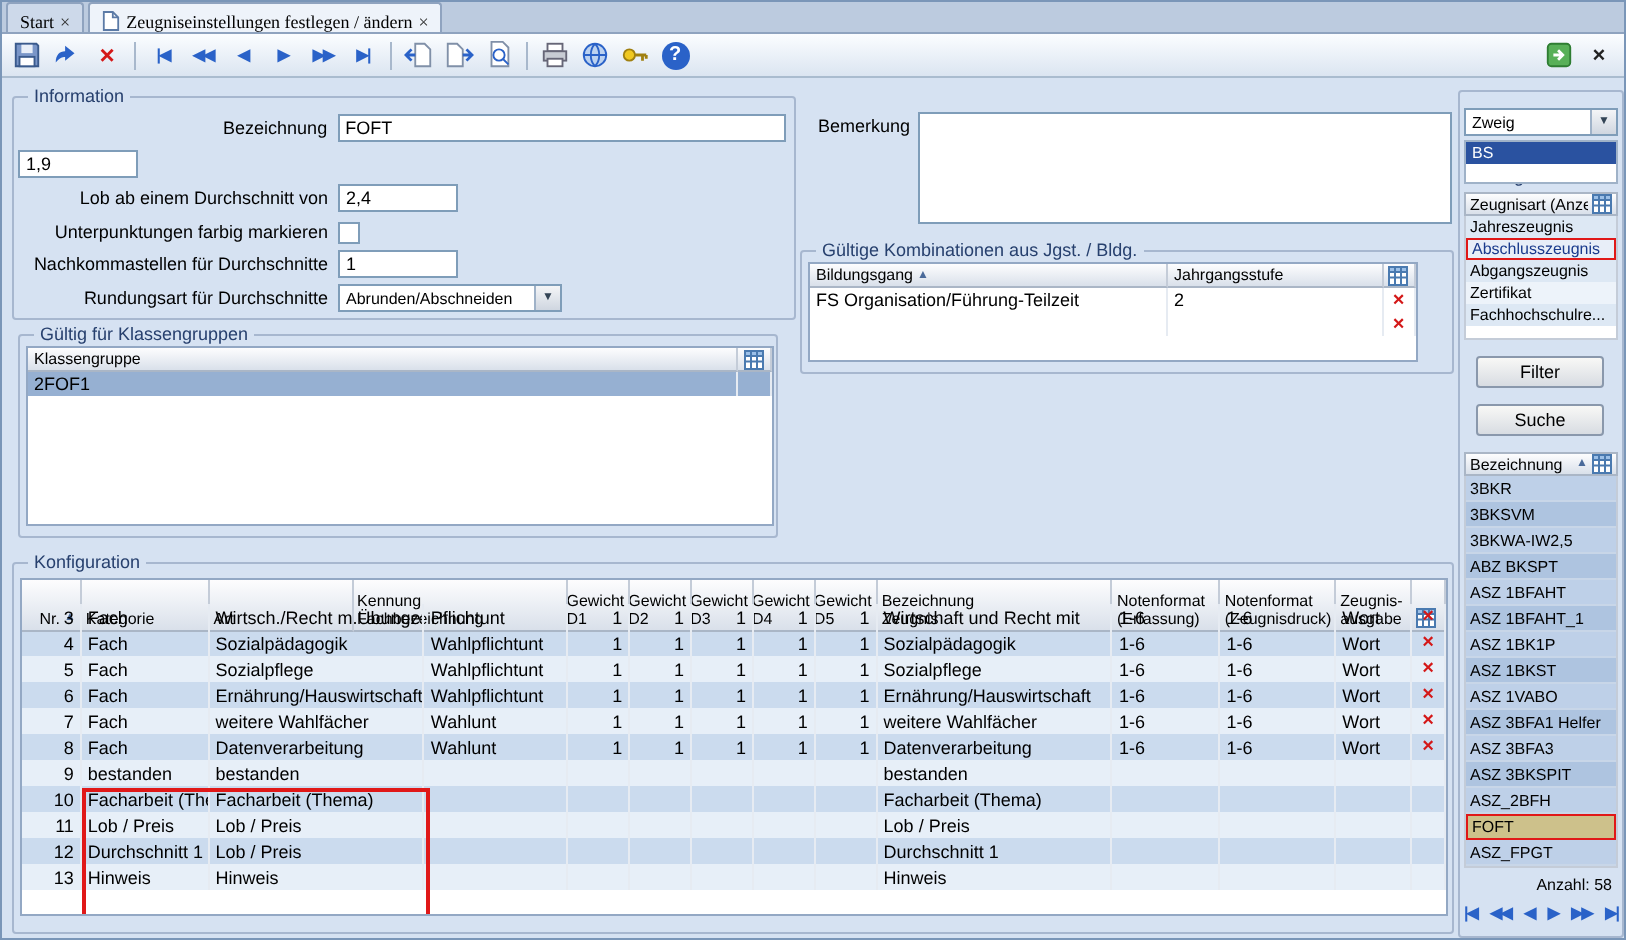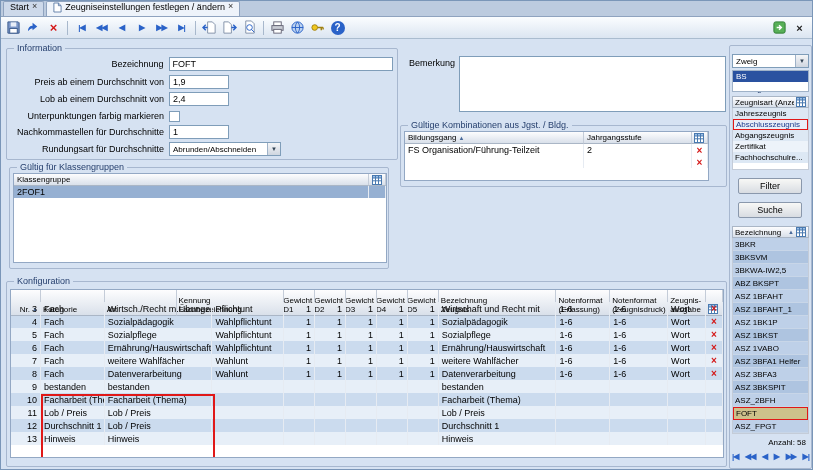--- a/index.html
+++ b/index.html
@@ -2,21 +2,21 @@
 <html><head>
 <meta charset="utf-8">
 <style>
   *{margin:0;padding:0;box-sizing:border-box;}
   html,body{width:813px;height:470px;}
   body{font-family:"Liberation Sans",sans-serif;font-size:9px;color:#000;}
   .app{position:relative;width:813px;height:470px;background:#d6e2f2;overflow:hidden;border:1px solid #7a96b8;}
 
   
   .tabbar{position:absolute;left:0;top:0;right:0;height:16px;background:#bccbdf;border-bottom:1px solid #8fa3bf;display:flex;align-items:flex-end;padding-left:2px;}
-  .tab{height:15px;display:flex;align-items:flex-start;gap:3px;padding:0 6px;border:1px solid #8fa3bf;border-bottom:none;background:#cdd9ea;margin-right:2px;border-radius:2px 2px 0 0;white-space:nowrap;}
+  .tab{height:15px;display:flex;align-items:flex-end;gap:3px;padding:0 6px;border:1px solid #8fa3bf;border-bottom:none;background:#cdd9ea;margin-right:2px;border-radius:2px 2px 0 0;white-space:nowrap;font-family:Liberation Serif, serif;}
   .tab.active{background:#eef3fa;}
   .tab-close{color:#333;font-size:9px;line-height:9px;}
   .page-ic{width:9px;height:11px;}
 
   
   .toolbar{position:absolute;left:0;top:16px;right:0;height:22px;background:linear-gradient(#fbfdff,#dbe5f1);border-bottom:1px solid #aabccf;display:flex;align-items:center;padding:0 3px;gap:1px;}
   .tbtn{width:19px;height:18px;display:flex;align-items:center;justify-content:center;border-radius:2px;overflow:hidden;}
   .tbtn svg{width:15px;height:15px;}
   .tsep{width:1px;height:14px;background:#a8b8cc;margin:0 3px;}
   .tspacer{flex:1;}
@@ -196,21 +196,20 @@
     <span class="tbtn closep">×</span>
   </div>
 
   <div class="grp grp-info">
     <span class="grp-title">Information</span>
     <div class="frow" style="top:8px;">
       <span class="flabel">Bezeichnung</span>
       <span class="finput w228">FOFT</span>
     </div>
     <div class="frow" style="top:26px;">
-      <span class="flabel">Preis ab einem Durchschnitt von</span>
       <span class="finput w60">1,9</span>
     </div>
     <div class="frow" style="top:43px;">
       <span class="flabel">Lob ab einem Durchschnitt von</span>
       <span class="finput w60">2,4</span>
     </div>
     <div class="frow" style="top:60px;">
       <span class="flabel">Unterpunktungen farbig markieren</span>
       <span class="checkbox"></span>
     </div>

